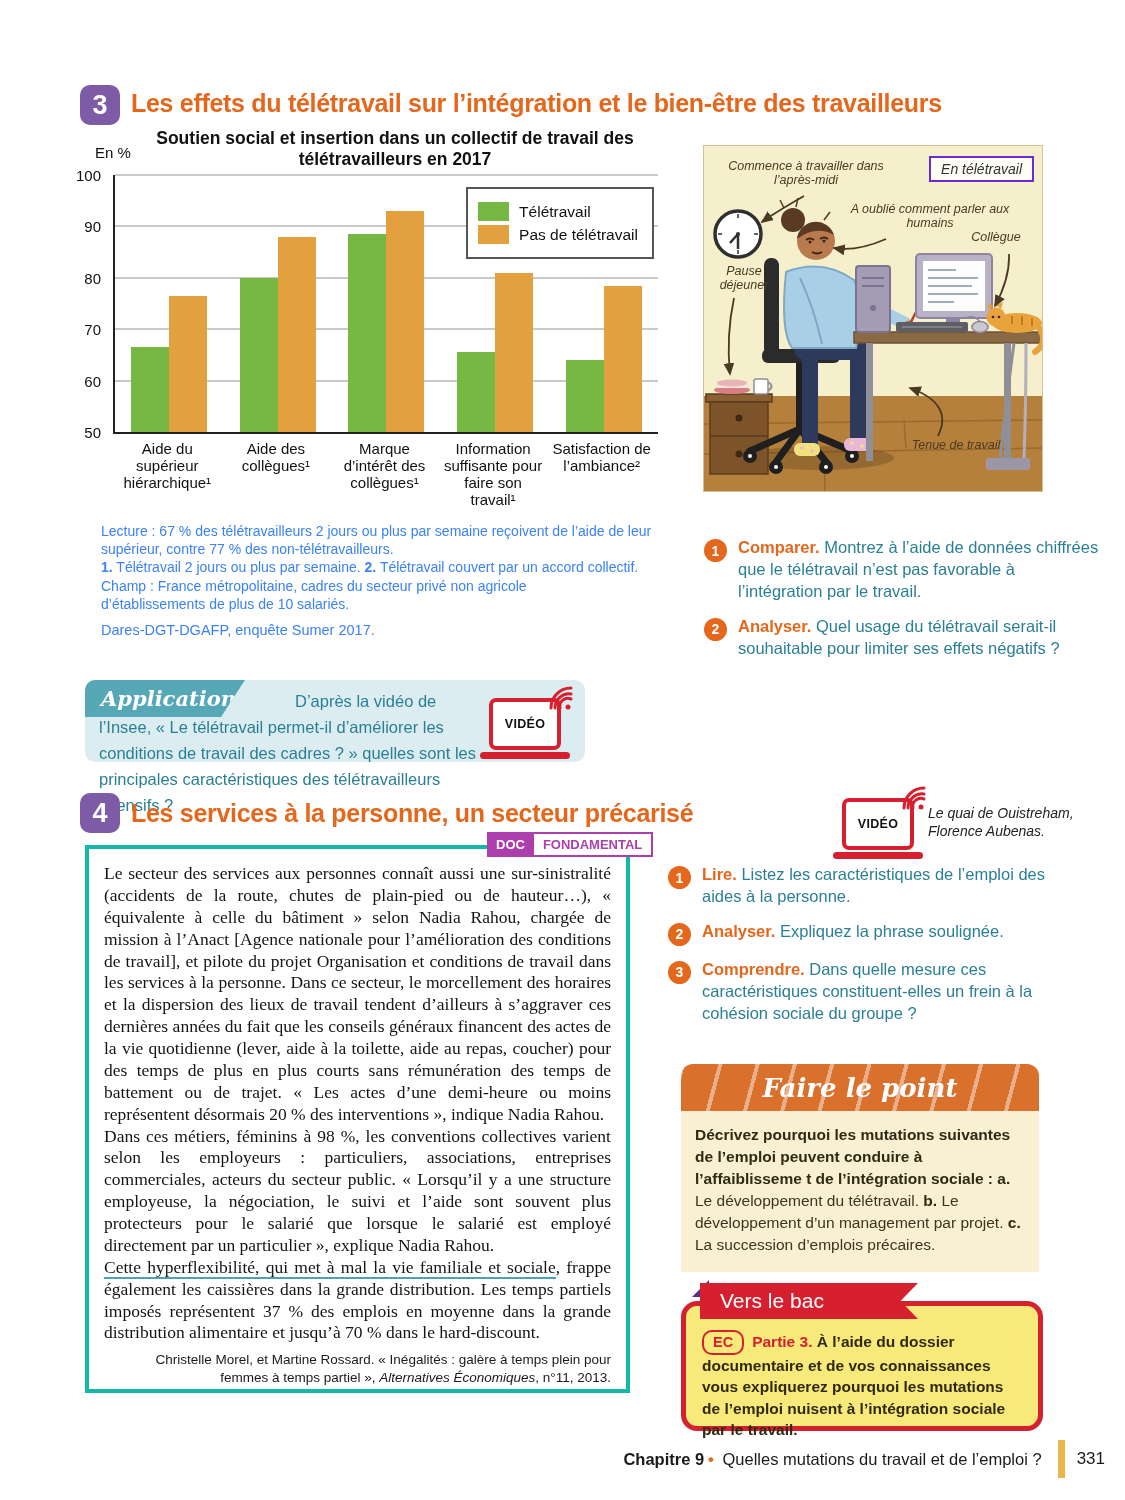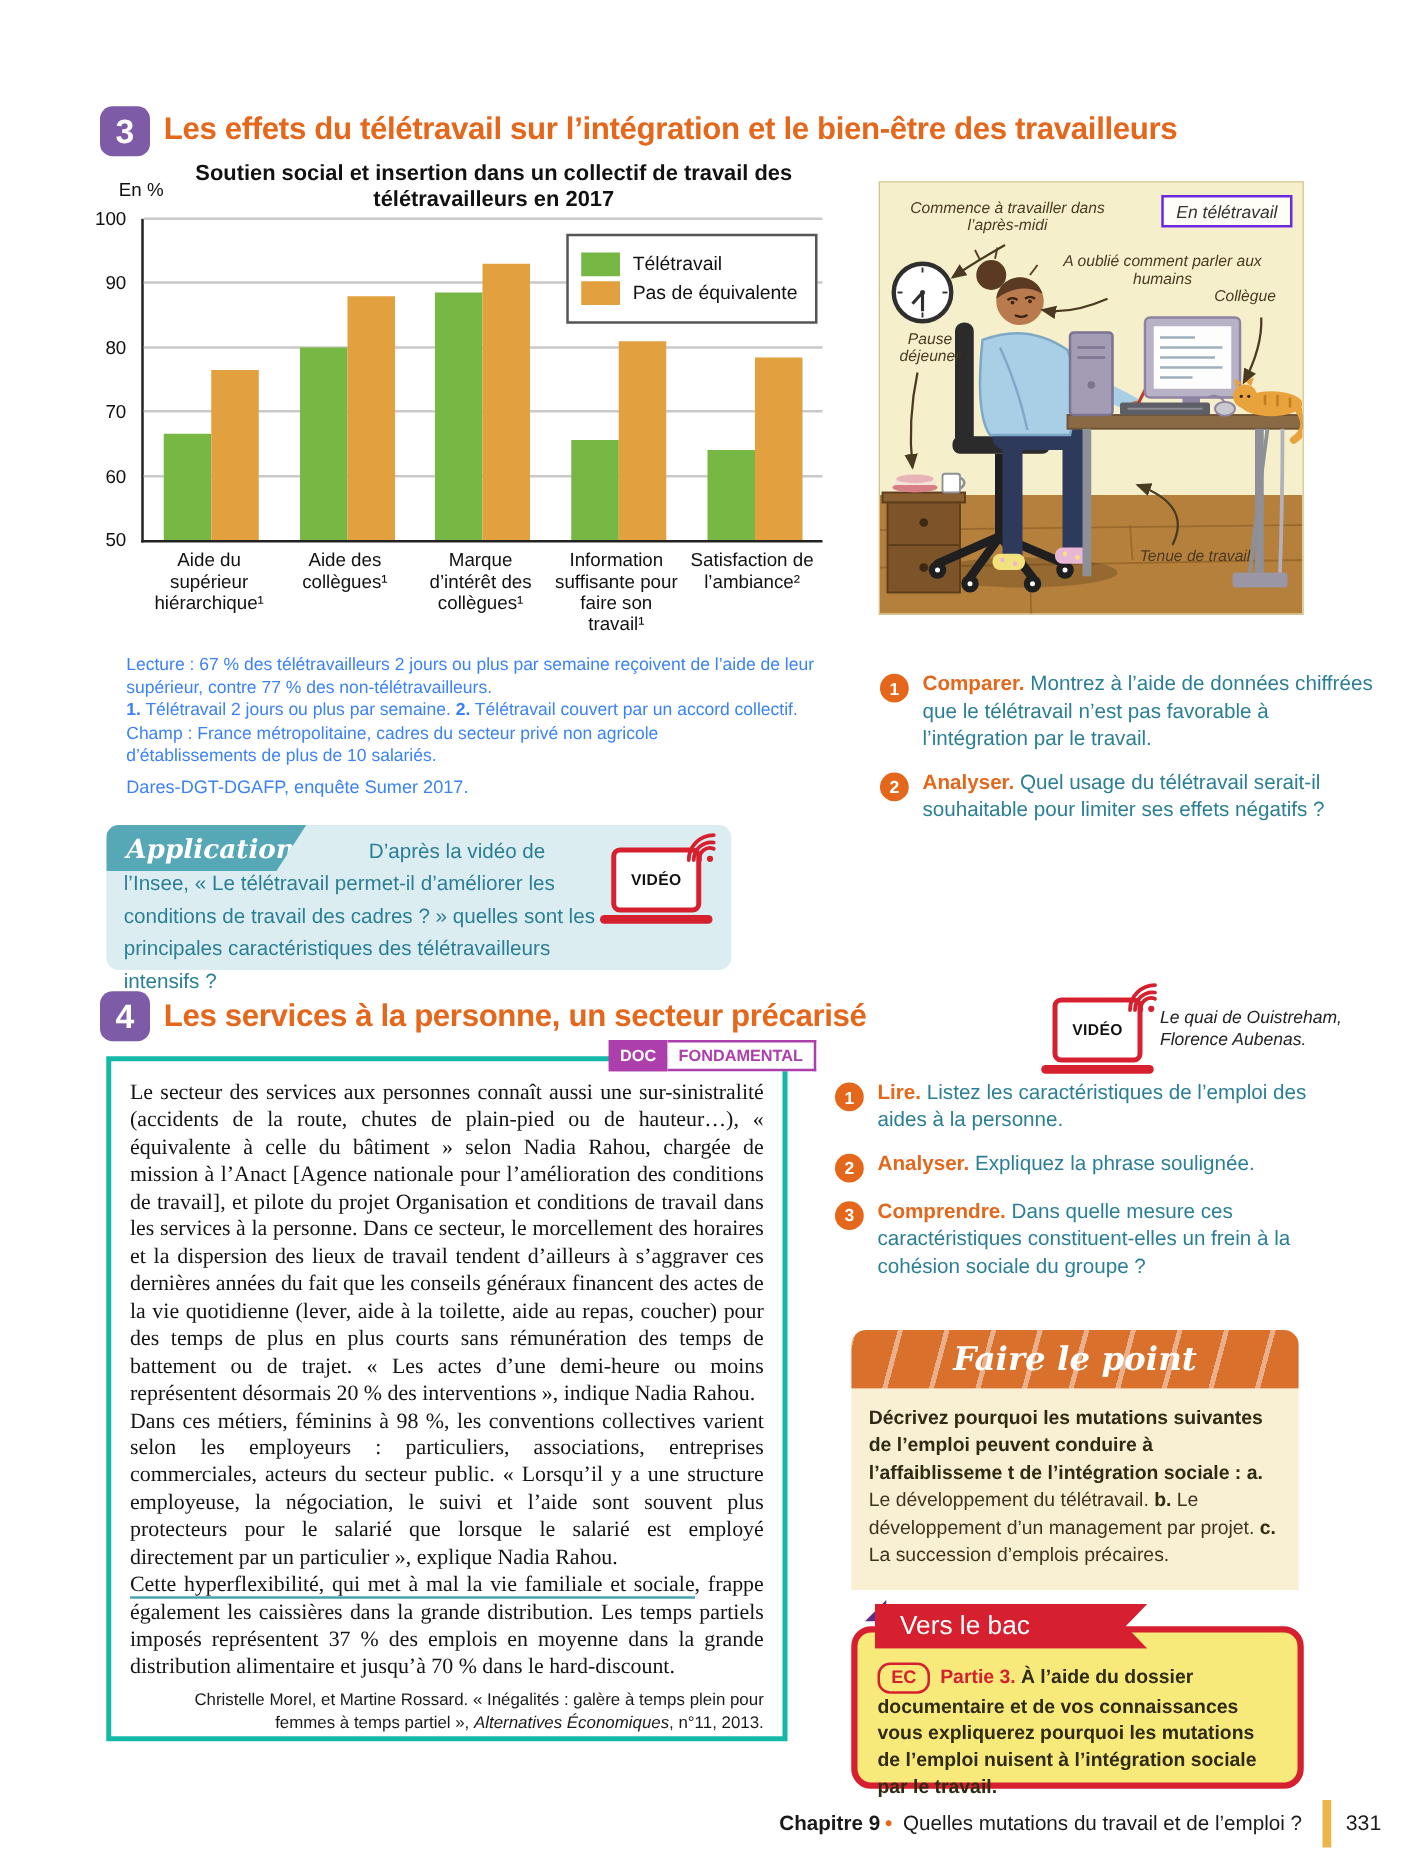--- a/index.html
+++ b/index.html
@@ -49,21 +49,21 @@
 
   
   .qlist{width:395px;}
   .qitem{display:flex;gap:11px;margin-bottom:13px;}
   .qnum{flex:none;width:23px;height:23px;border-radius:50%;background:#e4671c;color:#fff;
     font-weight:bold;font-size:14px;display:flex;align-items:center;justify-content:center;margin-top:2px;}
   .qtext{color:#2b7f95;font-size:16.5px;line-height:1.33;}
   .qverb{color:#e4671c;font-weight:bold;}
 
   
-  .app-box{left:85px;top:660px;width:500px;height:116px;background:#dcedf2;border-radius:10px;}
+  .app-box{left:85px;top:680px;width:500px;height:82px;background:#dcedf2;border-radius:10px;}
   .app-tab{position:absolute;left:0;top:0;width:160px;height:37px;background:#57a8b6;
     border-top-left-radius:10px;clip-path:polygon(0 0,100% 0,85% 100%,0 100%);
     color:#fff;font-family:"DejaVu Serif",serif;font-style:italic;font-weight:bold;
     font-size:21px;display:flex;align-items:center;padding-left:16px;box-sizing:border-box;}
   .app-text{position:absolute;left:0;top:8px;padding:0 104px 0 14px;color:#2b7f95;
     font-size:16.5px;line-height:26px;text-indent:196px;}
 
   
   .video-icon{position:absolute;width:92px;}
   .vi-screen{width:64px;height:44px;border:4px solid #d6202f;border-radius:7px;background:#fff;
@@ -132,21 +132,21 @@
         <div class="ytick" style="bottom: calc(80% - 9px);">90</div>
         <div class="ytick" style="bottom: calc(100% - 9px);">100</div>
       </div>
     <div class="chart-legend">
         <div class="leg-row">
           <span class="leg-swatch" style="background: rgb(118, 184, 67);"></span>
           <span class="leg-label">Télétravail</span>
         </div>
         <div class="leg-row">
           <span class="leg-swatch" style="background: rgb(226, 160, 63);"></span>
-          <span class="leg-label">Pas de équivalente</span>
+          <span class="leg-label">Pas de télétravail</span>
         </div>
       </div>
   <div class="gridline" style="bottom: calc(20% - 1px);"></div>
       <div class="gridline" style="bottom: calc(40% - 1px);"></div>
       <div class="gridline" style="bottom: calc(60% - 1px);"></div>
       <div class="gridline" style="bottom: calc(80% - 1px);"></div>
       <div class="gridline" style="bottom: calc(100% - 1px);"></div>
       <div class="bar-groups">
         <div class="bar-group">
           <div class="bar" style="height: 33%; background: rgb(118, 184, 67);"></div>

